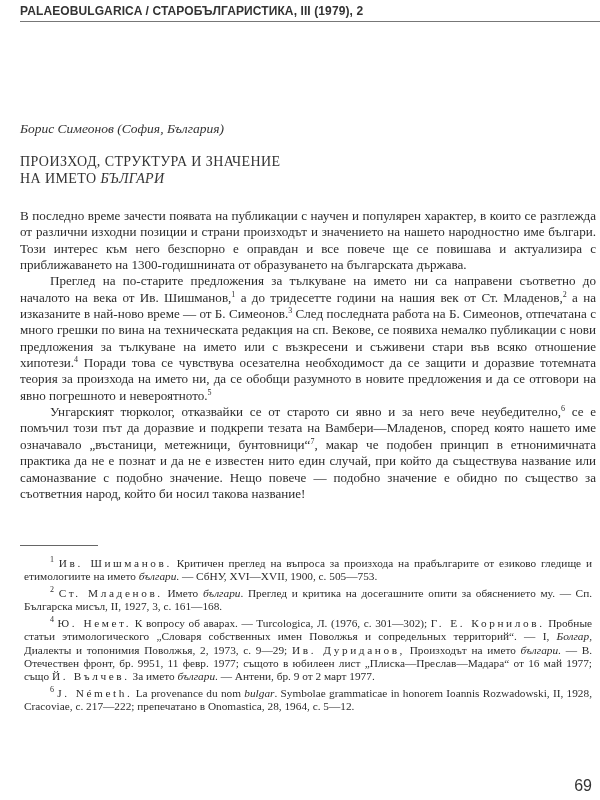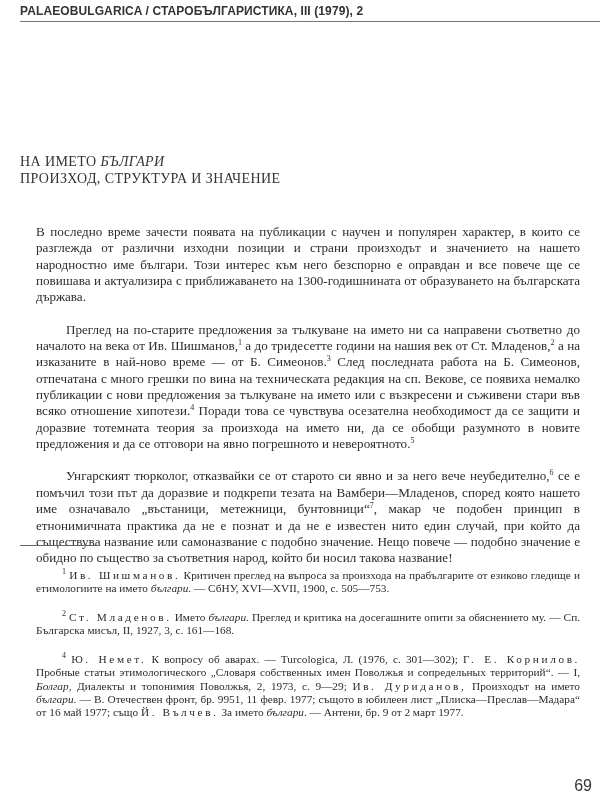--- a/index.html
+++ b/index.html
@@ -28,63 +28,65 @@
   .title {
     position: absolute; left: 20px; top: 153px;
     font-size: 14px; line-height: 17px; letter-spacing: 0.4px; color: #333;
   }
   .title .it { font-style: italic; }
   .body-text {
     position: absolute; left: 20px; top: 208px; width: 576px;
     font-size: 13.1px; line-height: 16.35px; text-align: justify;
     color: #2c2c2c;
   }
-  .body-text p { margin: 16px; text-indent: 0; }
+  .body-text p { margin: 0; text-indent: 0; }
   .body-text p.indent { text-indent: 30px; }
   sup { font-size: 8px; line-height: 0; vertical-align: 5px; }
   .fn-rule {
     position: absolute; left: 20px; top: 545px; width: 78px; height: 0;
     border-top: 1px solid #666;
   }
   .footnotes {
     position: absolute; left: 20px; top: 553px; width: 576px;
     font-size: 11.3px; line-height: 13.1px; text-align: justify;
     color: #2c2c2c;
   }
-  .footnotes p { margin: 16px; text-indent: 26px; }
+  .footnotes p { margin: 4px; text-indent: 26px; }
   .sp { letter-spacing: 2.6px; }
   .it { font-style: italic; }
   .page-number {
     position: absolute; right: 8px; top: 777px;
     font-family: "Liberation Sans", "DejaVu Sans", sans-serif;
     font-size: 16px; color: #333;
   }
 </style>
 </head>
 <body>
 
 <div class="page">
 
   <div class="running-head">PALAEOBULGARICA / СТАРОБЪЛГАРИСТИКА, III (1979), 2</div>
   <div class="head-rule"></div>
 
+  <div class="author">Борис Симеонов (София, България)</div>
 
   <div class="title">
+    <div>ПРОИЗХОД, СТРУКТУРА И ЗНАЧЕНИЕ</div>
     <div><span>НА ИМЕТО </span><span class="it">БЪЛГАРИ</span></div>
-    <div>ПРОИЗХОД, СТРУКТУРА И ЗНАЧЕНИЕ</div>
   </div>
 
   <div class="body-text">
     <p>В последно време зачести появата на публикации с научен и популярен характер, в които се разглежда от различни изходни позиции и страни произходът и значението на нашето народностно име българи. Този интерес към него безспорно е оправдан и все повече ще се повишава и актуализира с приближаването на 1300-годишнината от образуването на българската държава.</p>
     <p class="indent"><span>Преглед на по-старите предложения за тълкуване на името ни са направени съответно до началото на века от Ив. Шишманов,</span><sup>1</sup><span> а до тридесетте години на нашия век от Ст. Младенов,</span><sup>2</sup><span> а на изказаните в най-ново време — от Б. Симеонов.</span><sup>3</sup><span> След последната работа на Б. Симеонов, отпечатана с много грешки по вина на техническата редакция на сп. Векове, се появиха немалко публикации с нови предложения за тълкуване на името или с възкресени и съживени стари във всяко отношение хипотези.</span><sup>4</sup><span> Поради това се чувствува осезателна необходимост да се защити и доразвие тотемната теория за произхода на името ни, да се обобщи разумното в новите предложения и да се отговори на явно погрешното и невероятното.</span><sup>5</sup></p>
     <p class="indent"><span>Унгарският тюрколог, отказвайки се от старото си явно и за него вече неубедително,</span><sup>6</sup><span> се е помъчил този път да доразвие и подкрепи тезата на Вамбери—Младенов, според която нашето име означавало „въстаници, метежници, бунтовници“</span><sup>7</sup><span>, макар че подобен принцип в етнонимичната практика да не е познат и да не е известен нито един случай, при който да съществува название или самоназвание с подобно значение. Нещо повече — подобно значение е обидно по същество за съответния народ, който би носил такова название!</span></p>
   </div>
 
   <div class="fn-rule"></div>
 
   <div class="footnotes">
     <p><sup>1</sup> <span class="sp">Ив. Шишманов.</span><span> Критичен преглед на въпроса за произхода на прабългарите от езиково гледище и етимологиите на името </span><span class="it">българи</span><span>. — СбНУ, XVI—XVII, 1900, с. 505—753.</span></p>
     <p><sup>2</sup> <span class="sp">Ст. Младенов.</span><span> Името </span><span class="it">българи</span><span>. Преглед и критика на досегашните опити за обяснението му. — Сп. Българска мисъл, II, 1927, 3, с. 161—168.</span></p>
     <p><sup>4</sup> <span class="sp">Ю. Немет.</span><span> К вопросу об аварах. — Turcologica, Л. (1976, с. 301—302); </span><span class="sp">Г. Е. Корнилов.</span><span> Пробные статьи этимологического „Словаря собственных имен Поволжья и сопредельных территорий“. — I, </span><span class="it">Болгар</span><span>, Диалекты и топонимия Поволжья, 2, 1973, с. 9—29; </span><span class="sp">Ив. Дуриданов,</span><span> Произходът на името </span><span class="it">българи</span><span>. — В. Отечествен фронт, бр. 9951, 11 февр. 1977; същото в юбилеен лист „Плиска—Преслав—Мадара“ от 16 май 1977; също </span><span class="sp">Й. Вълчев.</span><span> За името </span><span class="it">българи</span><span>. — Антени, бр. 9 от 2 март 1977.</span></p>
+    <p><sup>6</sup> <span class="sp">J. Németh.</span><span> La provenance du nom </span><span class="it">bulgar</span><span>. Symbolae grammaticae in honorem Ioannis Rozwadowski, II, 1928, Cracoviae, с. 217—222; препечатано в Onomastica, 28, 1964, с. 5—12.</span></p>
   </div>
 
   <div class="page-number">69</div>
 </div>
 
 </body></html>

